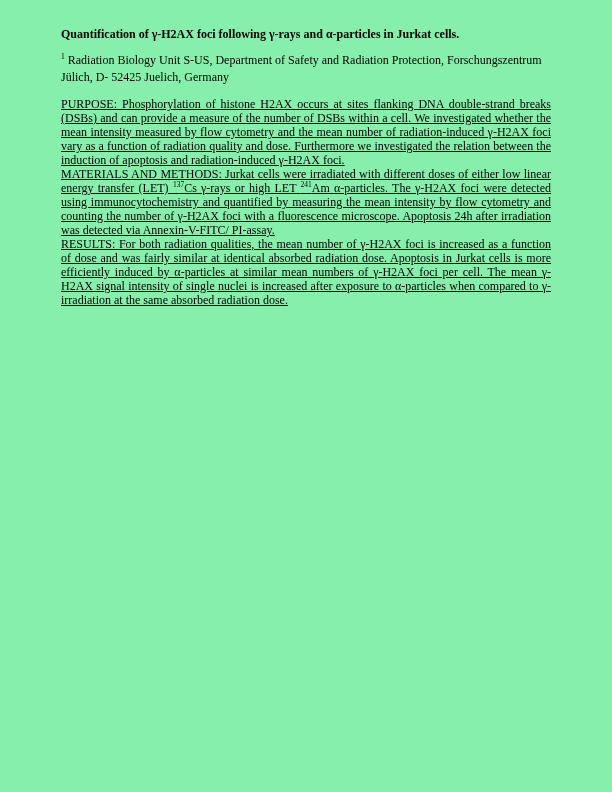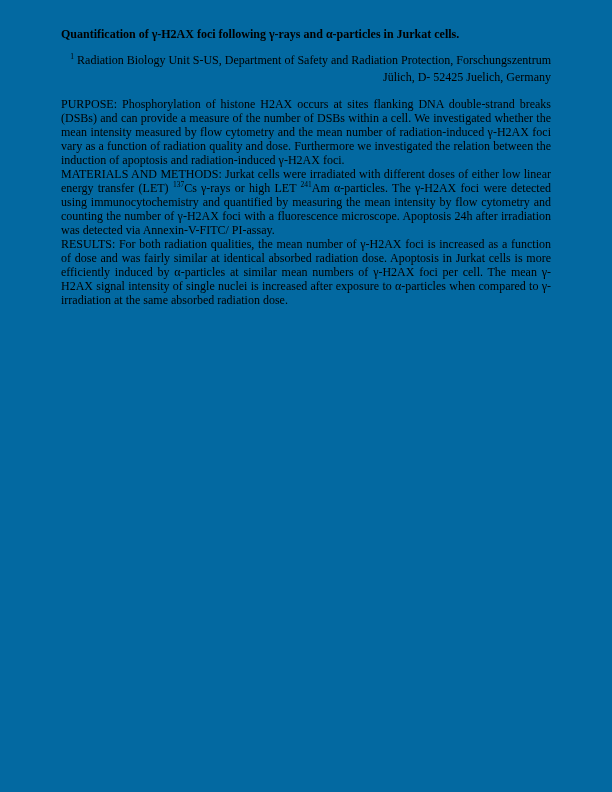--- a/index.html
+++ b/index.html
@@ -4,21 +4,21 @@
 <style>
   html, body {
     margin: 0;
     padding: 0;
     background: #ffffff;
   }
   .page {
     position: relative;
     width: 612px;
     height: 792px;
-    background: #0369a1;
+    background: #86efac;
     overflow: hidden;
   }
   .content {
     position: absolute;
     left: 61px;
     top: 27px;
     width: 490px;
     font-family: "Liberation Serif", serif;
     font-size: 12px;
     color: #000000;
@@ -29,29 +29,29 @@
     line-height: 14px;
     margin: 0 0 11px 0;
   }
   .authors {
     margin: 0 0 16px 0;
     line-height: 14px;
   }
   .affiliations {
     margin: 0 0 12px 0;
     line-height: 16.5px;
-    text-align: right;
   }
   .affiliation {
     margin: 0;
   }
   .abstract p {
     margin: 0;
     line-height: 14px;
     text-align: justify;
+    text-decoration: underline;
   }
   sup {
     font-size: 7.5px;
     line-height: 0;
     vertical-align: super;
   }
 </style>
 </head>
 <body>
 

